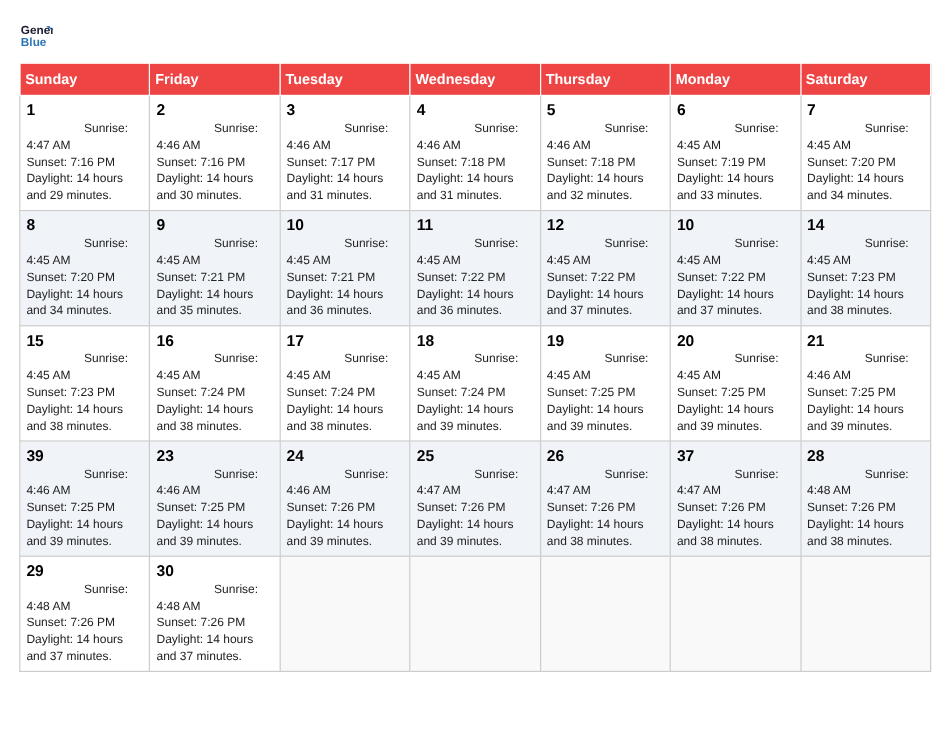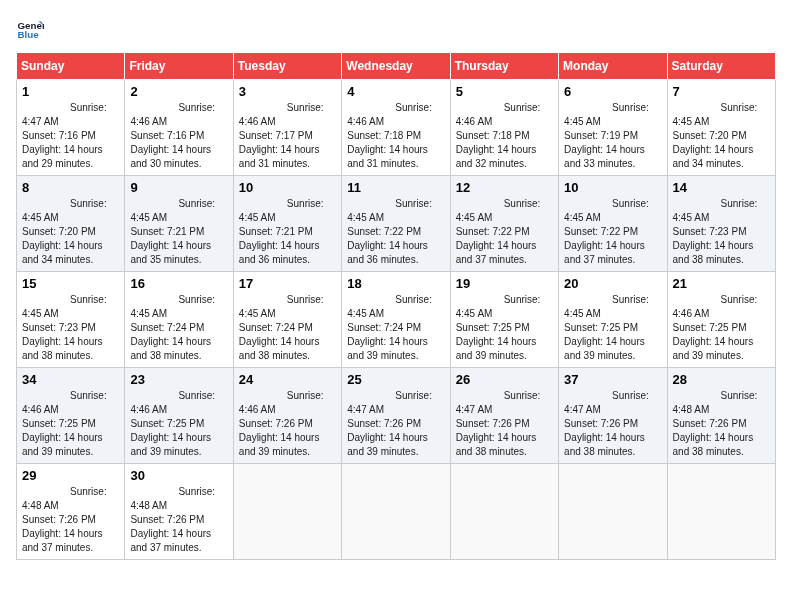--- a/index.html
+++ b/index.html
@@ -154,21 +154,21 @@
         <td><span class="day-number">18</span>
 <span class="day-info">Sunrise: 4:45 AM<br>Sunset: 7:24 PM<br>Daylight: 14 hours and 39 minutes.</span></td>
         <td><span class="day-number">19</span>
 <span class="day-info">Sunrise: 4:45 AM<br>Sunset: 7:25 PM<br>Daylight: 14 hours and 39 minutes.</span></td>
         <td><span class="day-number">20</span>
 <span class="day-info">Sunrise: 4:45 AM<br>Sunset: 7:25 PM<br>Daylight: 14 hours and 39 minutes.</span></td>
         <td><span class="day-number">21</span>
 <span class="day-info">Sunrise: 4:46 AM<br>Sunset: 7:25 PM<br>Daylight: 14 hours and 39 minutes.</span></td>
       </tr>
       <tr>
-        <td><span class="day-number">34</span>
+        <td><span class="day-number">39</span>
 <span class="day-info">Sunrise: 4:46 AM<br>Sunset: 7:25 PM<br>Daylight: 14 hours and 39 minutes.</span></td>
         <td><span class="day-number">23</span>
 <span class="day-info">Sunrise: 4:46 AM<br>Sunset: 7:25 PM<br>Daylight: 14 hours and 39 minutes.</span></td>
         <td><span class="day-number">24</span>
 <span class="day-info">Sunrise: 4:46 AM<br>Sunset: 7:26 PM<br>Daylight: 14 hours and 39 minutes.</span></td>
         <td><span class="day-number">25</span>
 <span class="day-info">Sunrise: 4:47 AM<br>Sunset: 7:26 PM<br>Daylight: 14 hours and 39 minutes.</span></td>
         <td><span class="day-number">26</span>
 <span class="day-info">Sunrise: 4:47 AM<br>Sunset: 7:26 PM<br>Daylight: 14 hours and 38 minutes.</span></td>
         <td><span class="day-number">37</span>

